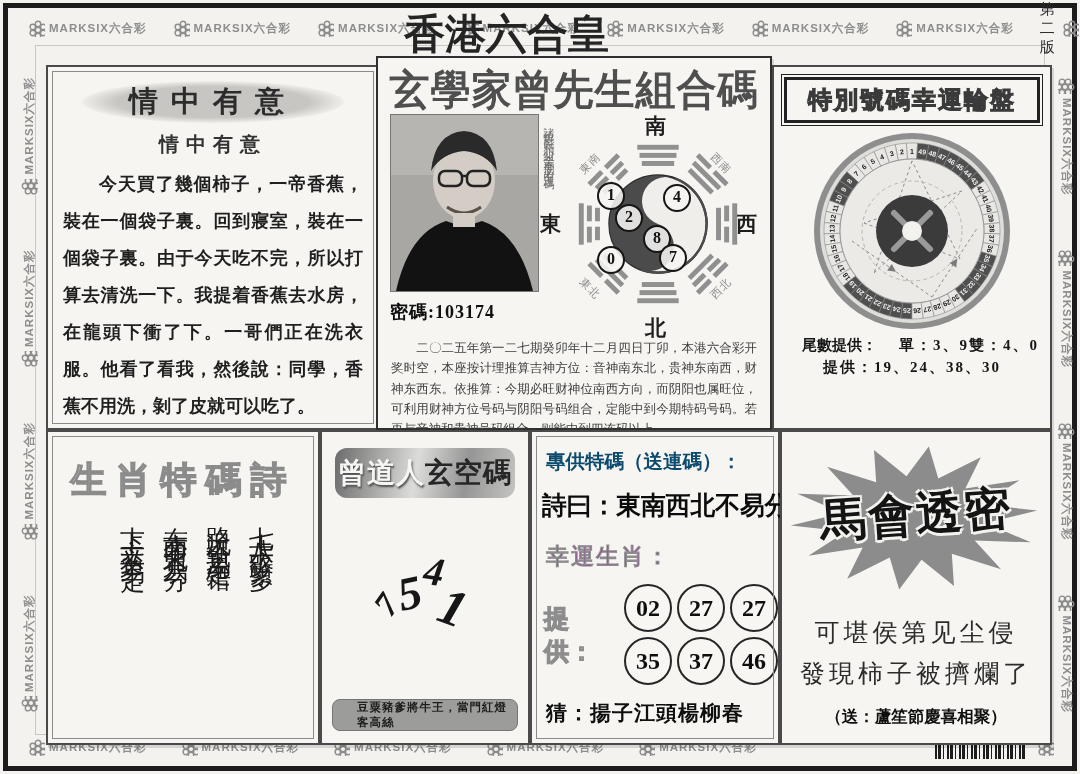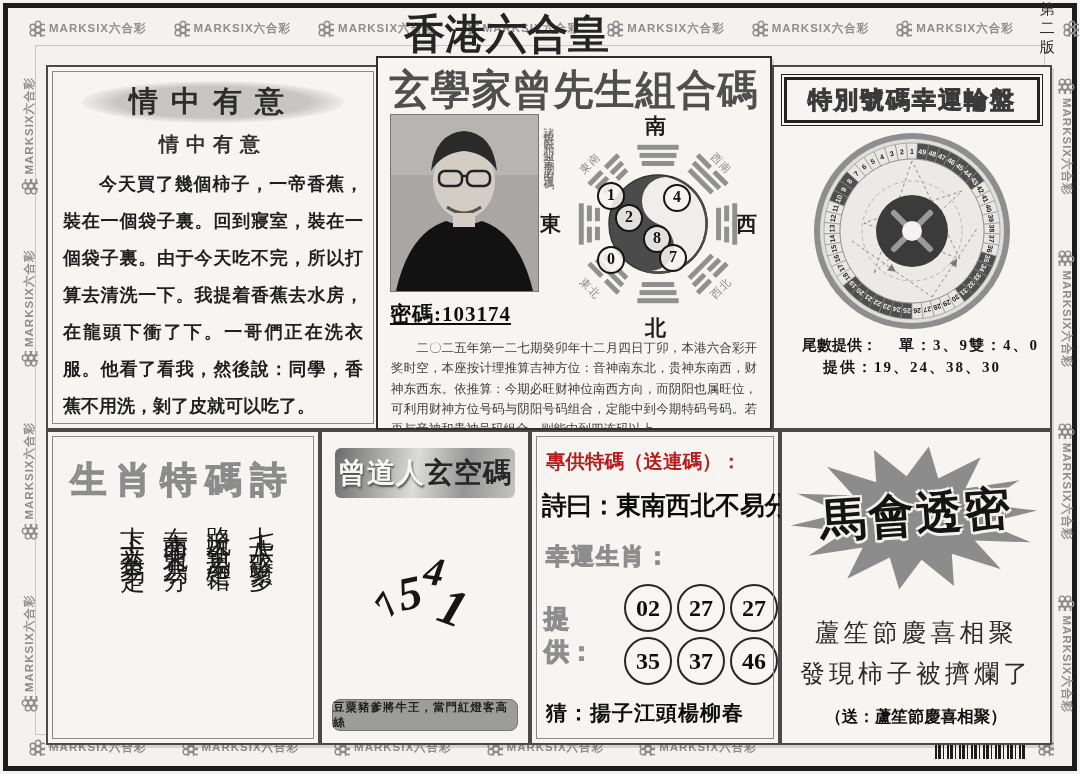--- a/index.html
+++ b/index.html
@@ -43,21 +43,21 @@
   .story-sub{text-align:center;font-size:20px;letter-spacing:7px;color:#333;margin-top:8px;font-weight:bold;}
   .story-body{margin:8px 15px 0;font-size:18px;line-height:37px;text-align:justify;
       text-indent:2em;color:#1f1f1f;font-weight:bold;}
 
   
   .master-box{left:368px;top:48px;width:392px;height:370px;border:2px solid #2f2f2f;}
   .master-title{text-align:center;font-family:"Liberation Sans","DejaVu Sans",sans-serif;
       font-weight:900;font-size:40px;letter-spacing:1px;color:#4f4f4f;margin-top:3px;
       transform:scaleY(1.04);transform-origin:top;}
   .photo{position:absolute;left:12px;top:56px;width:147px;height:176px;border:1px solid #777;}
-  .password{position:absolute;left:12px;top:242px;font-size:21px;font-weight:bold;color:#0f0f0f;letter-spacing:1px;text-decoration:underline;}
+  .password{position:absolute;left:12px;top:242px;font-size:18px;font-weight:bold;color:#0f0f0f;letter-spacing:1px;}
   .vcaption{position:absolute;left:163px;top:60px;height:182px;writing-mode:vertical-rl;
       font-size:11px;letter-spacing:4px;color:#6b6b6b;}
   .bagua-wrap{position:absolute;left:170px;top:52px;width:215px;height:226px;}
   .bagua-svg{position:absolute;left:20px;top:24px;width:180px;height:180px;}
   .dir{position:absolute;font-size:21px;font-weight:bold;color:#1d1d1d;}
   .dir-s{top:2px;left:0;right:0;text-align:center;}
   .dir-n{bottom:-6px;left:0;right:0;text-align:center;}
   .dir-e{left:-8px;top:100px;}
   .dir-w{right:6px;top:100px;}
   .corner{position:absolute;font-size:11px;color:#8c8c8c;letter-spacing:1px;}
@@ -90,42 +90,42 @@
   
   .poem-box{left:38px;top:422px;width:270px;height:311px;}
   .poem-title{margin-top:24px;text-align:center;font-size:36px;font-weight:bold;
       letter-spacing:9px;color:#d4d3cf;-webkit-text-stroke:1.3px #8b8b8b;}
   .vpoem{position:absolute;top:74px;right:30px;height:226px;writing-mode:vertical-rl;
       font-size:25px;color:#1b1b1b;letter-spacing:7px;}
   .vpoem div{margin:0 10px;}
 
   
   .xk-box{left:312px;top:422px;width:206px;height:311px;}
-  .xk-banner{margin:16px auto 0;width:180px;height:50px;border-radius:6px;
+  .xk-banner{margin:16px auto 0;width:180px;height:50px;border-radius:12px;
       background:linear-gradient(100deg,#6b6b6b,#dcdcda 45%,#959595 72%,#c4c4c2);
       display:flex;align-items:center;justify-content:center;
       font-family:"Liberation Sans",sans-serif;font-weight:900;font-size:28px;letter-spacing:1px;}
   .xk-banner .wt{color:#f6f6f4;text-shadow:1px 2px 2px #4e4e4e;}
   .xk-banner .dk{color:#262626;}
   .xk-scrawl{position:relative;height:160px;margin-top:24px;font-style:italic;font-weight:bold;color:#161616;}
   .xk-scrawl span{position:absolute;display:block;}
   .sd0{left:56px;top:64px;font-size:34px;transform:rotate(-55deg);}
   .sd1{left:76px;top:44px;font-size:47px;transform:rotate(-12deg);}
   .sd2{left:102px;top:26px;font-size:40px;transform:rotate(8deg);}
   .sd3{left:118px;top:56px;font-size:52px;transform:rotate(20deg);}
   .xk-footer{position:absolute;left:10px;right:10px;bottom:12px;height:30px;border-radius:8px;
       background:#9c9c9a;border:1px solid #757573;display:flex;align-items:center;justify-content:center;
-      font-size:11.5px;font-weight:bold;color:#1e1e1e;letter-spacing:1px;}
+      font-size:11.5px;font-weight:bold;color:#1e1e1e;letter-spacing:1px;padding-left:24px;}
 
   
   .special-box{left:522px;top:422px;width:246px;height:311px;}
-  .sp-header{margin:16px 0 0 14px;font-size:19.5px;font-weight:bold;color:#b91c1c;}
+  .sp-header{margin:16px 0 0 14px;font-size:19.5px;font-weight:bold;color:#0c4a6e;}
   .sp-poem{margin:13px 6px 0 10px;font-family:"Liberation Sans",sans-serif;font-weight:900;
       font-size:25.5px;color:#0c0c0c;white-space:nowrap;transform:scaleX(0.97);transform-origin:left;}
-  .sp-zodiac{margin:18px 0 0 14px;font-size:23px;font-weight:bold;letter-spacing:2px;
+  .sp-zodiac{margin:18px 0 0 14px;font-size:23px;font-weight:normal;letter-spacing:2px;
       color:#a21caf;-webkit-text-stroke:1.2px #8d8d8d;}
   .sp-provide-row{display:flex;align-items:center;margin:12px 0 0 12px;}
   .sp-provide-label{font-size:25px;font-weight:bold;color:#d4d3cf;-webkit-text-stroke:1.2px #8d8d8d;}
   .sp-balls{display:grid;grid-template-columns:repeat(3,48px);gap:5px;margin-left:8px;}
   .ball{width:44px;height:44px;border:2px solid #262626;border-radius:50%;background:#f7f6f3;
       display:flex;align-items:center;justify-content:center;font-size:24px;font-weight:bold;color:#0e0e0e;}
   .sp-guess{margin:14px 0 0 14px;font-size:21px;font-weight:bold;color:#0f0f0f;letter-spacing:1px;}
 
   
   .tips-box{left:772px;top:422px;width:268px;height:311px;}
@@ -582,19 +582,19 @@
       <div class="sp-guess">猜：揚子江頭楊柳春</div>
     </div>
 
     <div class="box plain tips-box">
       <div class="burst-wrap">
         <svg id="burst-svg" class="burst-svg" viewBox="0 0 256 160">
             <polygon points="142.8,8.5 152.3,40.5 194.8,19.3 179.3,50.5 233.5,42.2 196.1,66.4 251.3,72.5 199.5,85.0 244.7,104.3 188.7,102.6 215.0,131.3 165.8,115.7 168.0,148.1 135.5,121.8 113.2,151.5 103.7,119.5 61.2,140.7 76.7,109.5 22.5,117.8 59.9,93.6 4.7,87.5 56.5,75.0 11.3,55.7 67.3,57.4 41.0,28.7 90.2,44.3 88.0,11.9 120.5,38.2" fill="#8c8c8c"></polygon>
           </svg>
         <div class="tips-title">馬會透密</div>
       </div>
-      <div class="tips-line first">蘆笙節慶喜相聚</div>
+      <div class="tips-line first">可堪侯第见尘侵</div>
       <div class="tips-line second">發現柿子被擠爛了</div>
       <div class="tips-gift">（送：蘆笙節慶喜相聚）</div>
     </div>
 
   </div>
 </div>
 
 </body></html>

